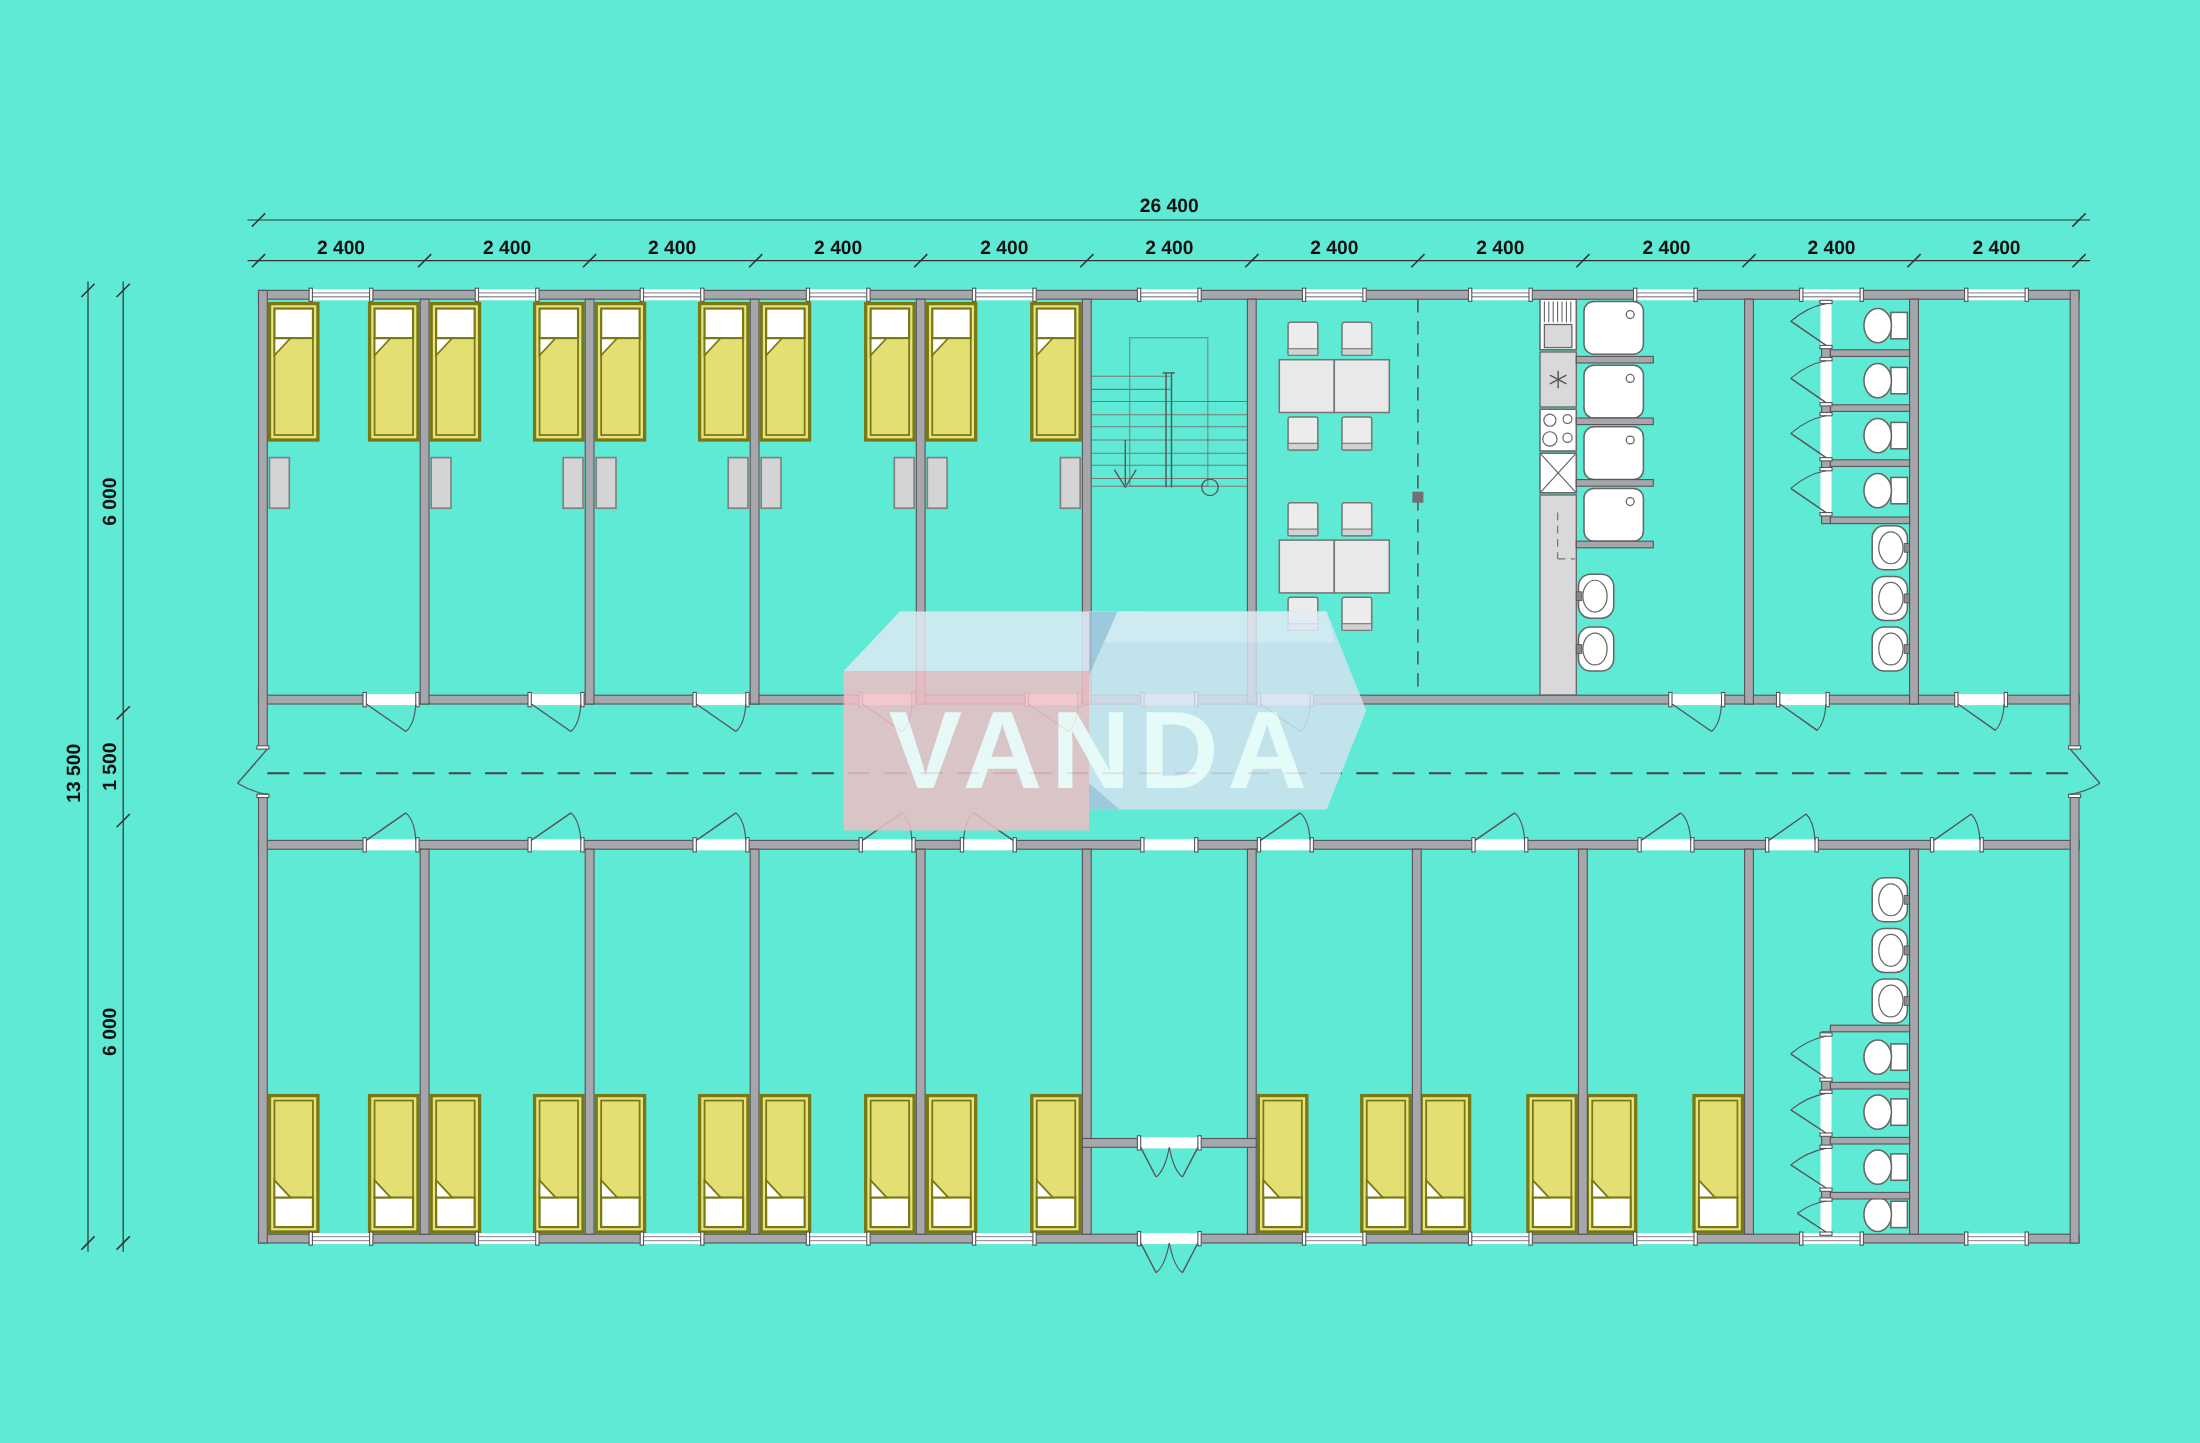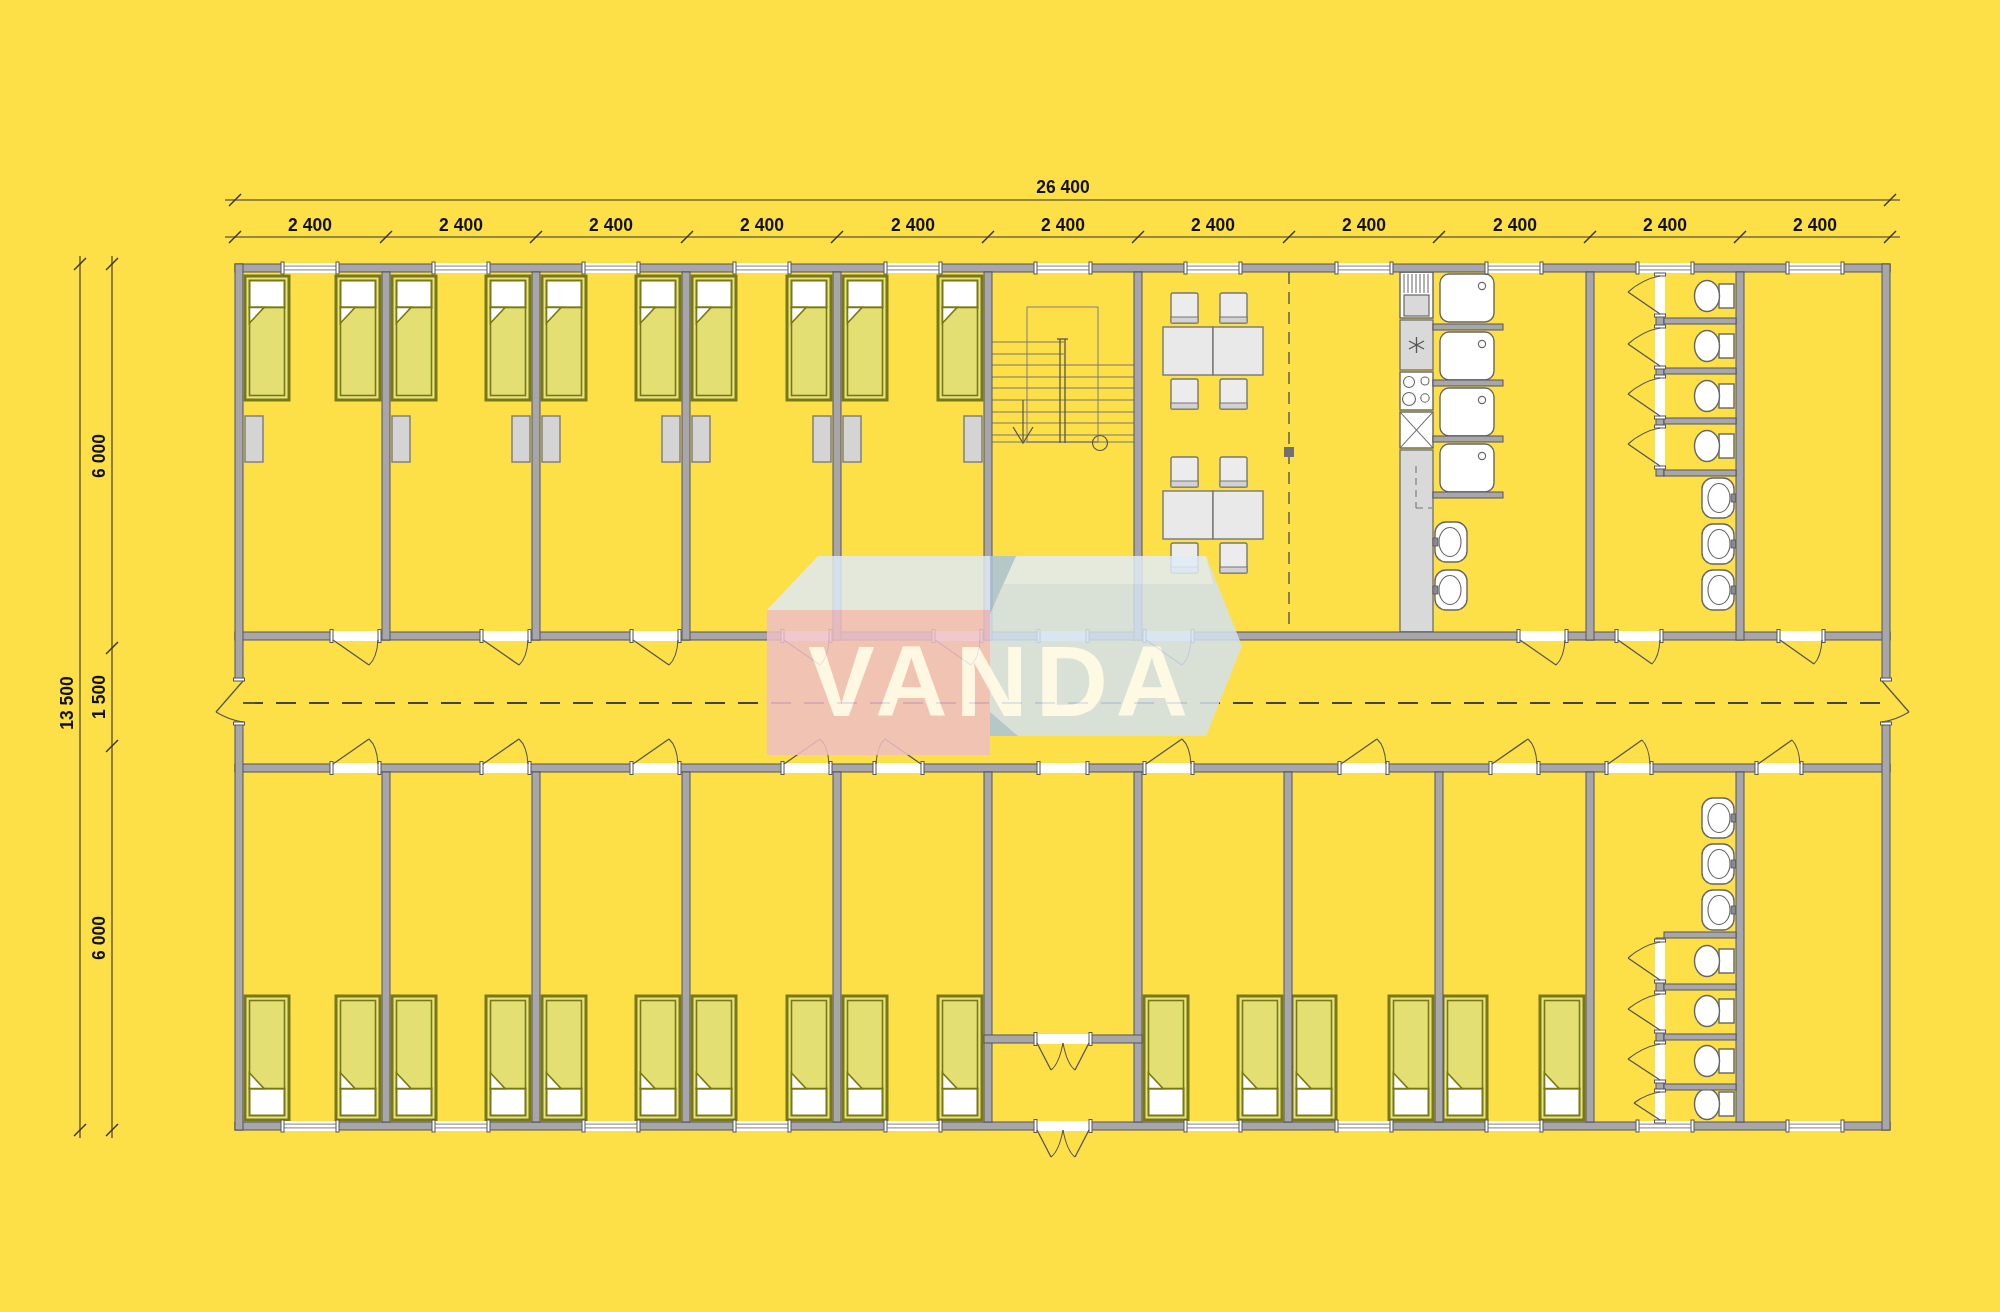--- a/index.html
+++ b/index.html
@@ -1,16 +1,16 @@
 <!DOCTYPE html>
 <html><head>
 <meta charset="utf-8">
 <style>
   html,body{margin:0;padding:0;background:#ffffff;}
-  .page{width:2000px;height:1312px;background:#fde047;position:relative;font-family:"Liberation Sans",sans-serif;}
+  .page{width:2000px;height:1312px;background:#5eead4;position:relative;font-family:"Liberation Sans",sans-serif;}
   svg{display:block}
   .w{fill:#a6a6ab;stroke:#54545a;stroke-width:1;}
   .dimline{stroke:#333;stroke-width:1.1;fill:none;}
   .dimtxt{font:bold 17.5px "Liberation Sans",sans-serif;fill:#111;}
   .fix{stroke:#666;stroke-width:1.4;fill:#fff;}
   .fixg{stroke:#666;stroke-width:1.2;fill:#d9d9d9;}
   .leaf{stroke:#555;stroke-width:1.3;fill:none;}
   .arc{stroke:#555;stroke-width:1.05;fill:none;}
   .cap{fill:#fff;stroke:#55555a;stroke-width:1;}
   .op{fill:#fff;stroke:none;}

